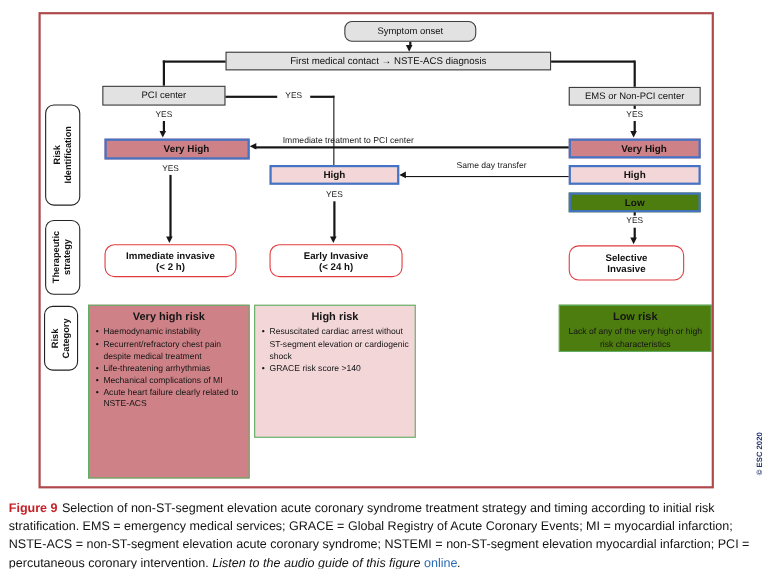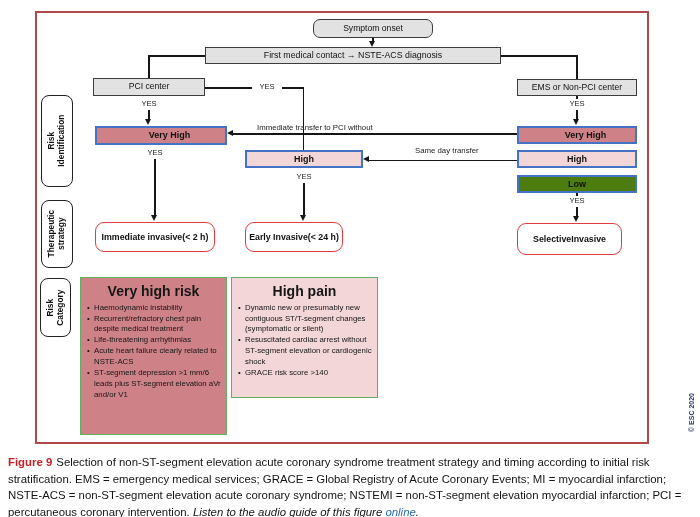--- a/index.html
+++ b/index.html
@@ -9,50 +9,50 @@
     border:2px solid #b0494c;background:#fff;}
   .node{position:absolute;display:flex;align-items:center;justify-content:center;
     text-align:left;font-size:8.6px;color:#111;box-sizing:border-box;line-height:1.15;}
   .gray{background:#e2e2e2;border:1.5px solid #3d3d3d;}
   .round{border-radius:7px;}
   .bluebox{border:2px solid #4472c4;font-weight:bold;font-size:9px;}
   .salmon{background:#ce8287;padding-left:17px;}
   .pink{background:#f2d6d8;}
   .white{background:#4d7c0f;}
   .redbox{border:1.8px solid #e23b3f;border-radius:9px;background:#fff;
-    font-weight:bold;font-size:8.8px;flex-direction:row;}
+    font-weight:bold;font-size:8.8px;flex-direction:column;}
   .vlabel{position:absolute;border:1.5px solid #222;border-radius:8px;background:#fff;
     display:flex;align-items:center;justify-content:center;}
   .vlabel .inner{transform:rotate(-90deg);font-weight:bold;font-size:8.4px;
     text-align:center;line-height:1.15;color:#111;white-space:nowrap;}
   .line{position:absolute;background:#161616;}
   .hl{height:1.5px;}
   .vl{width:1.5px;}
   .ah-down{position:absolute;width:0;height:0;border-left:3.5px solid transparent;
     border-right:3.5px solid transparent;border-top:6px solid #161616;}
   .ah-left{position:absolute;width:0;height:0;border-top:3.5px solid transparent;
     border-bottom:3.5px solid transparent;border-right:6px solid #161616;}
   .yes{position:absolute;font-size:7.6px;color:#222;width:30px;text-align:center;}
   .yes.mask{background:#fff;}
   .edge-label{position:absolute;font-size:7.8px;color:#222;}
   .cat{position:absolute;box-sizing:border-box;border:1.5px solid #5fae62;
     padding:4px 5px;font-size:7.8px;line-height:1.4;color:#151515;}
-  .cat .title{font-weight:bold;text-align:center;font-size:14px;margin-bottom:1px;}
+  .cat .title{font-weight:bold;text-align:center;font-size:10px;margin-bottom:1px;}
   .bullet{padding-left:8px;position:relative;}
   .bullet::before{content:"\2022";position:absolute;left:1px;top:0;}
   .lowbody{text-align:center;line-height:1.35;}
   .copyright{position:absolute;left:682px;top:383px;width:18px;height:58px;
     display:flex;align-items:center;justify-content:center;}
   .copyright .inner{transform:rotate(-90deg);font-size:7px;font-weight:bold;
     color:#26366f;white-space:nowrap;}
   .caption{position:absolute;left:8px;top:454px;width:686px;font-size:11.4px;
     line-height:1.45;color:#141414;}
   .fig-label{color:#c52127;font-weight:bold;margin-right:4px;}
   .it{font-style:italic;}
-  .link{color:#2b6cb3;font-style:italic;}
+  .link{color:#2b6cb3;}
 </style>
 </head>
 <body>
 
 <div class="canvas">
   <div class="frame"></div>
 
   <div class="node gray round" style="left:313px;top:19px;width:120px;height:19px;">Symptom onset</div>
   <div class="line vl" style="left:372px;top:38px;height:4px;"></div>
   <div class="ah-down" style="left:369px;top:41px;"></div>
@@ -68,21 +68,21 @@
   <div class="yes" style="left:140px;top:148px;">YES</div>
   <div class="line vl" style="left:154px;top:159px;height:57px;"></div>
   <div class="ah-down" style="left:151px;top:215px;"></div>
 
   <div class="line hl" style="left:205px;top:87px;width:99px;"></div>
   <div class="yes mask" style="left:252px;top:82px;">YES</div>
   <div class="line vl" style="left:302.5px;top:87px;height:63px;"></div>
 
   <div class="line hl" style="left:232px;top:133px;width:286px;"></div>
   <div class="ah-left" style="left:227px;top:130px;"></div>
-  <div class="edge-label" style="left:257px;top:123px;">Immediate transfer to PCI without</div>
+  <div class="edge-label" style="left:257px;top:123px;">Immediate treatment to PCI center</div>
 
   <div class="node bluebox pink" style="left:245px;top:150px;width:118px;height:18px;">High</div>
 
   <div class="line hl" style="left:368px;top:159.5px;width:150px;"></div>
   <div class="ah-left" style="left:363px;top:156px;"></div>
   <div class="edge-label" style="left:415px;top:146px;">Same day transfer</div>
 
   <div class="yes" style="left:289px;top:172px;">YES</div>
   <div class="line vl" style="left:303px;top:183px;height:33px;"></div>
   <div class="ah-down" style="left:300px;top:215px;"></div>
@@ -100,21 +100,21 @@
   <div class="node bluebox white" style="left:517px;top:175px;width:120px;height:18px;">Low</div>
   <div class="line vl" style="left:576px;top:193px;height:3px;"></div>
   <div class="yes" style="left:562px;top:196px;">YES</div>
   <div class="line vl" style="left:576px;top:207px;height:10px;"></div>
   <div class="ah-down" style="left:573px;top:216px;"></div>
 
   <div class="node redbox" style="left:95px;top:222px;width:120px;height:30px;">
     <span>Immediate invasive</span>
     <span>(&lt; 2 h)</span>
   </div>
-  <div class="node redbox" style="left:245px;top:222px;width:98px;height:30px;">
+  <div class="node redbox" style="left:245px;top:222px;width:121px;height:30px;">
     <span>Early Invasive</span>
     <span>(&lt; 24 h)</span>
   </div>
   <div class="node redbox" style="left:517px;top:223px;width:105px;height:32px;">
     <span>Selective</span>
     <span>Invasive</span>
   </div>
 
   <div class="vlabel" style="left:41px;top:95px;width:30px;height:90px;">
     <div class="inner">
@@ -133,31 +133,34 @@
       <div>Risk</div>
       <div>Category</div>
     </div>
   </div>
 
   <div class="cat salmon" style="left:80px;top:277px;width:147px;height:158px;">
     <div class="title">Very high risk</div>
     <div class="bullet">Haemodynamic instability</div>
     <div class="bullet">Recurrent/refractory chest pain despite medical treatment</div>
     <div class="bullet">Life-threatening arrhythmias</div>
+    <div class="bullet">Mechanical complications of MI</div>
     <div class="bullet">Acute heart failure clearly related to NSTE-ACS</div>
-    <div class="bullet">ST-segment depression &gt;1 mm/6 leads plus ST-segment elevation aVr and/or V1</div>
   </div>
 
   <div class="cat pink" style="left:231px;top:277px;width:147px;height:121px;">
-    <div class="title">High pain</div>
-    <div class="bullet">Dynamic new or presumably new contiguous ST/T-segment changes (symptomatic or silent)</div>
+    <div class="title">High risk</div>
     <div class="bullet">Resuscitated cardiac arrest without ST-segment elevation or cardiogenic shock</div>
     <div class="bullet">GRACE risk score &gt;140</div>
   </div>
 
+  <div class="cat white" style="left:508px;top:277px;width:139px;height:43px;">
+    <div class="title">Low risk</div>
+    <div class="lowbody">Lack of any of the very high or high risk characteristics</div>
+  </div>
 
   <div class="copyright">
     <div class="inner">© ESC 2020</div>
   </div>
 
   <div class="caption">
     <span class="fig-label">Figure 9</span><span>Selection of non-ST-segment elevation acute coronary syndrome treatment strategy and timing according to initial risk stratification. EMS = emergency medical services; GRACE = Global Registry of Acute Coronary Events; MI = myocardial infarction; NSTE-ACS = non-ST-segment elevation acute coronary syndrome; NSTEMI = non-ST-segment elevation myocardial infarction; PCI = percutaneous coronary intervention.</span><span class="it"> Listen to the audio guide of this figure </span><span class="link">online</span><span class="it">.</span>
   </div>
 </div>
 

